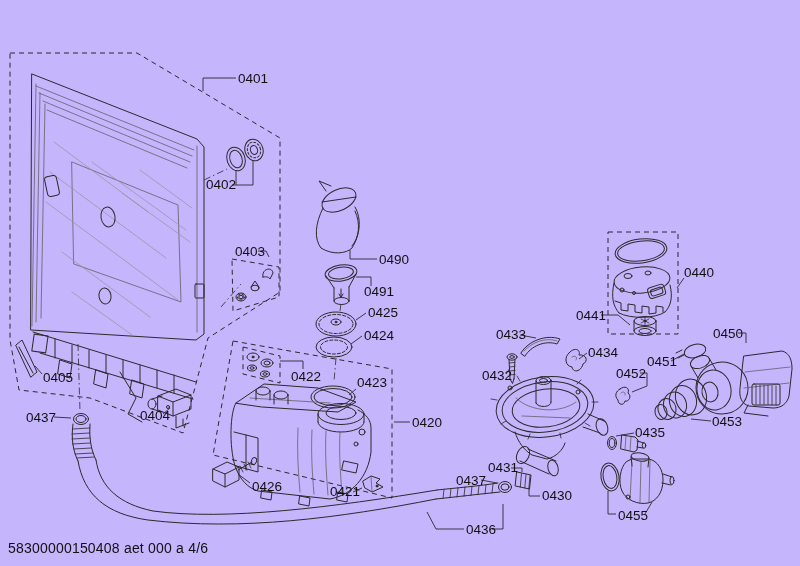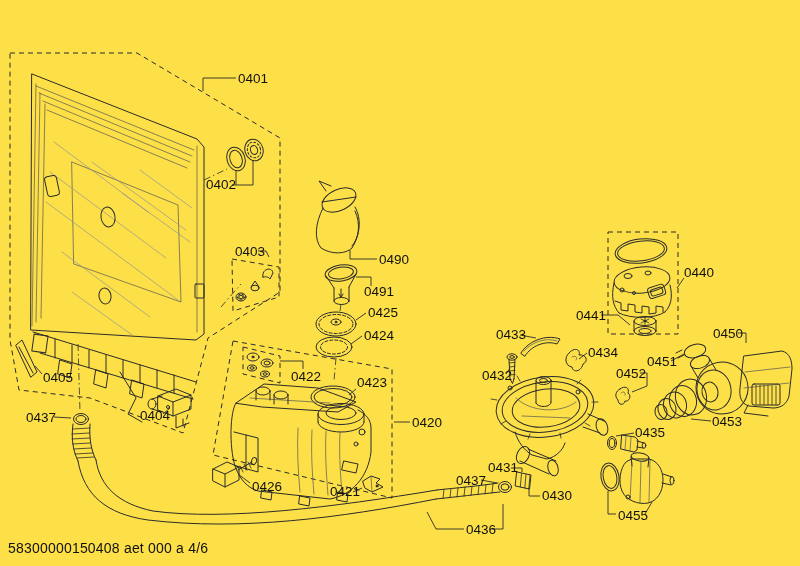--- a/index.html
+++ b/index.html
@@ -1,16 +1,16 @@
 <!DOCTYPE html>
 <html><head>
 <meta charset="utf-8">
 <style>
   html,body{margin:0;padding:0;background:#ffffff;}
-  .page{position:relative;width:800px;height:566px;background:#fde047;overflow:hidden;}
+  .page{position:relative;width:800px;height:566px;background:#c4b5fd;overflow:hidden;}
   svg{display:block;}
   svg text{font-family:"Liberation Sans","DejaVu Sans",sans-serif;font-size:13.5px;fill:#111;}
   svg text.footer{font-size:14px;letter-spacing:.2px;}
   .part{stroke:#2b2b2b;fill:none;stroke-width:1;stroke-linecap:round;stroke-linejoin:round;}
   .thin{stroke:#555;stroke-width:.7;fill:none;}
   .hatch{stroke:#949494;stroke-width:.7;fill:none;}
   .dashbox{stroke:#2b2b2b;stroke-width:1;fill:none;stroke-dasharray:5 4;}
   .leader{stroke:#2b2b2b;stroke-width:.9;fill:none;}
   .dashdot{stroke:#2b2b2b;stroke-width:.8;fill:none;stroke-dasharray:7 3 1.5 3;}
   .rib{stroke:#2b2b2b;stroke-width:.8;fill:none;}

